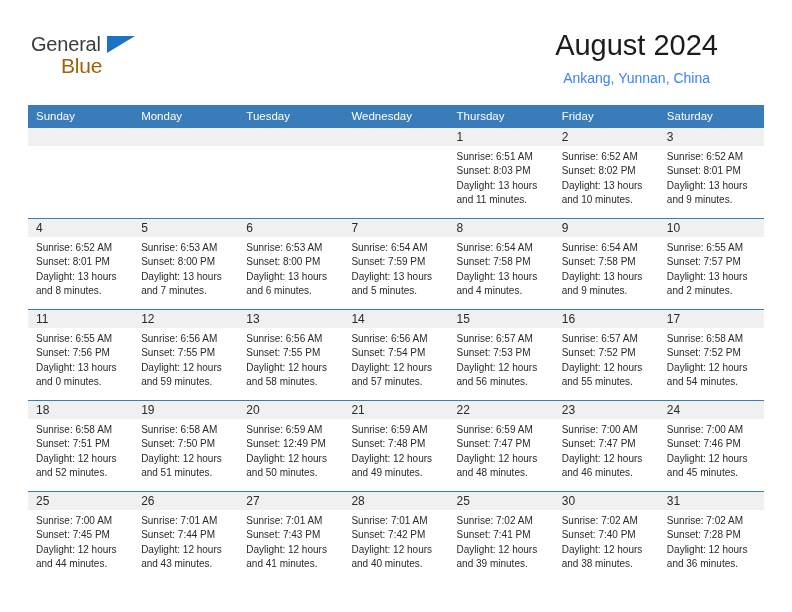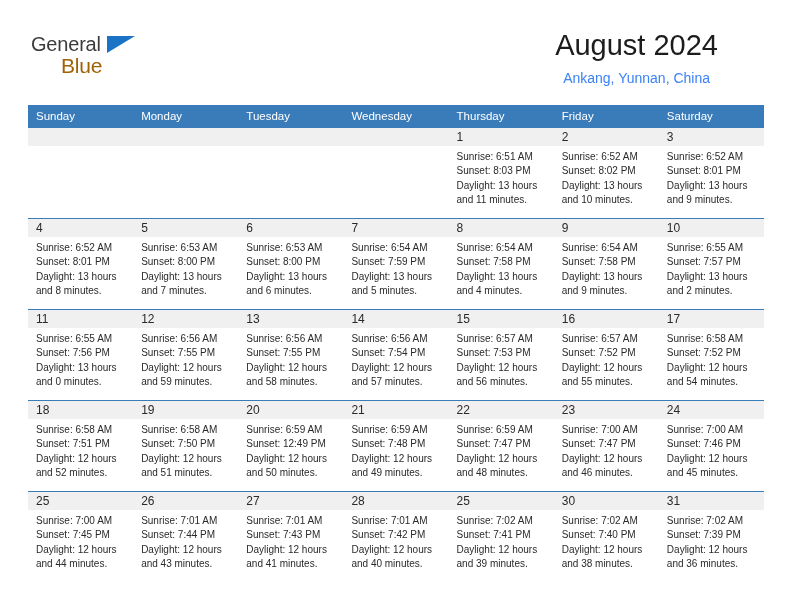--- a/index.html
+++ b/index.html
@@ -465,21 +465,21 @@
                 <div>Sunrise: 7:02 AM</div>
                 <div>Sunset: 7:40 PM</div>
                 <div>Daylight: 12 hours</div>
                 <div>and 38 minutes.</div>
               </div>
             </td>
             <td class="daycell">
               <div class="dn-band">31</div>
               <div class="cell-body">
                 <div>Sunrise: 7:02 AM</div>
-                <div>Sunset: 7:39 PM</div>
+                <div>Sunset: 7:28 PM</div>
                 <div>Daylight: 12 hours</div>
                 <div>and 36 minutes.</div>
               </div>
             </td>
           </tr>
         </tbody>
     </table>
   </div>
 
 </div>

